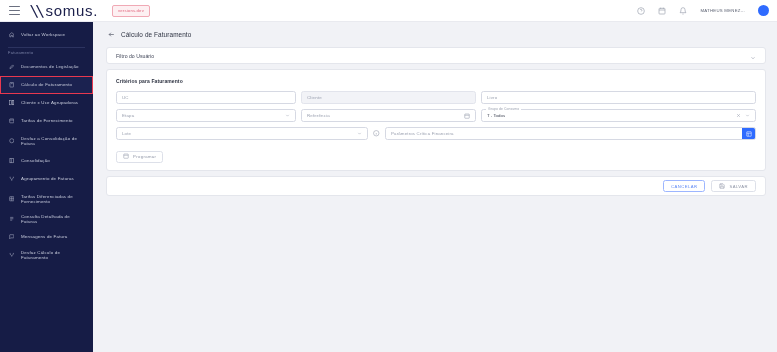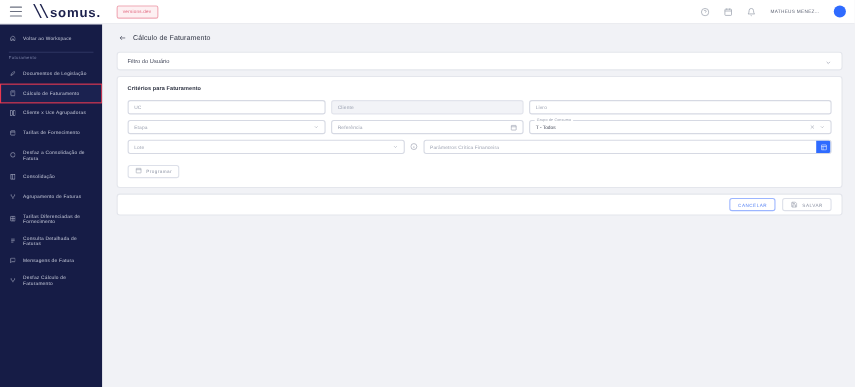--- a/index.html
+++ b/index.html
@@ -27,21 +27,21 @@
   .hamburger i { display: block; height: 1.4px; background: #6b7080; border-radius: 1px; }
   .brand {
     margin-left: 11px;
     display: flex; align-items: center; gap: 3px;
   }
   .brand-mark {
     font-size: 10.5px; font-weight: bold; color: #1b1f4b;
     letter-spacing: -0.6px;
   }
   .brand-text {
-    font-size: 12px; font-weight: bold; color: #1b1f4b;
+    font-size: 15px; font-weight: normal; color: #1b1f4b;
     letter-spacing: 0.7px;
   }
   .version-badge {
     margin-left: 14px;
     border: 1px solid #f0a9b5;
     background: #fdf0f2;
     color: #e0637c;
     font-size: 4.2px;
     letter-spacing: 0.2px;
     padding: 2.5px 5px;

